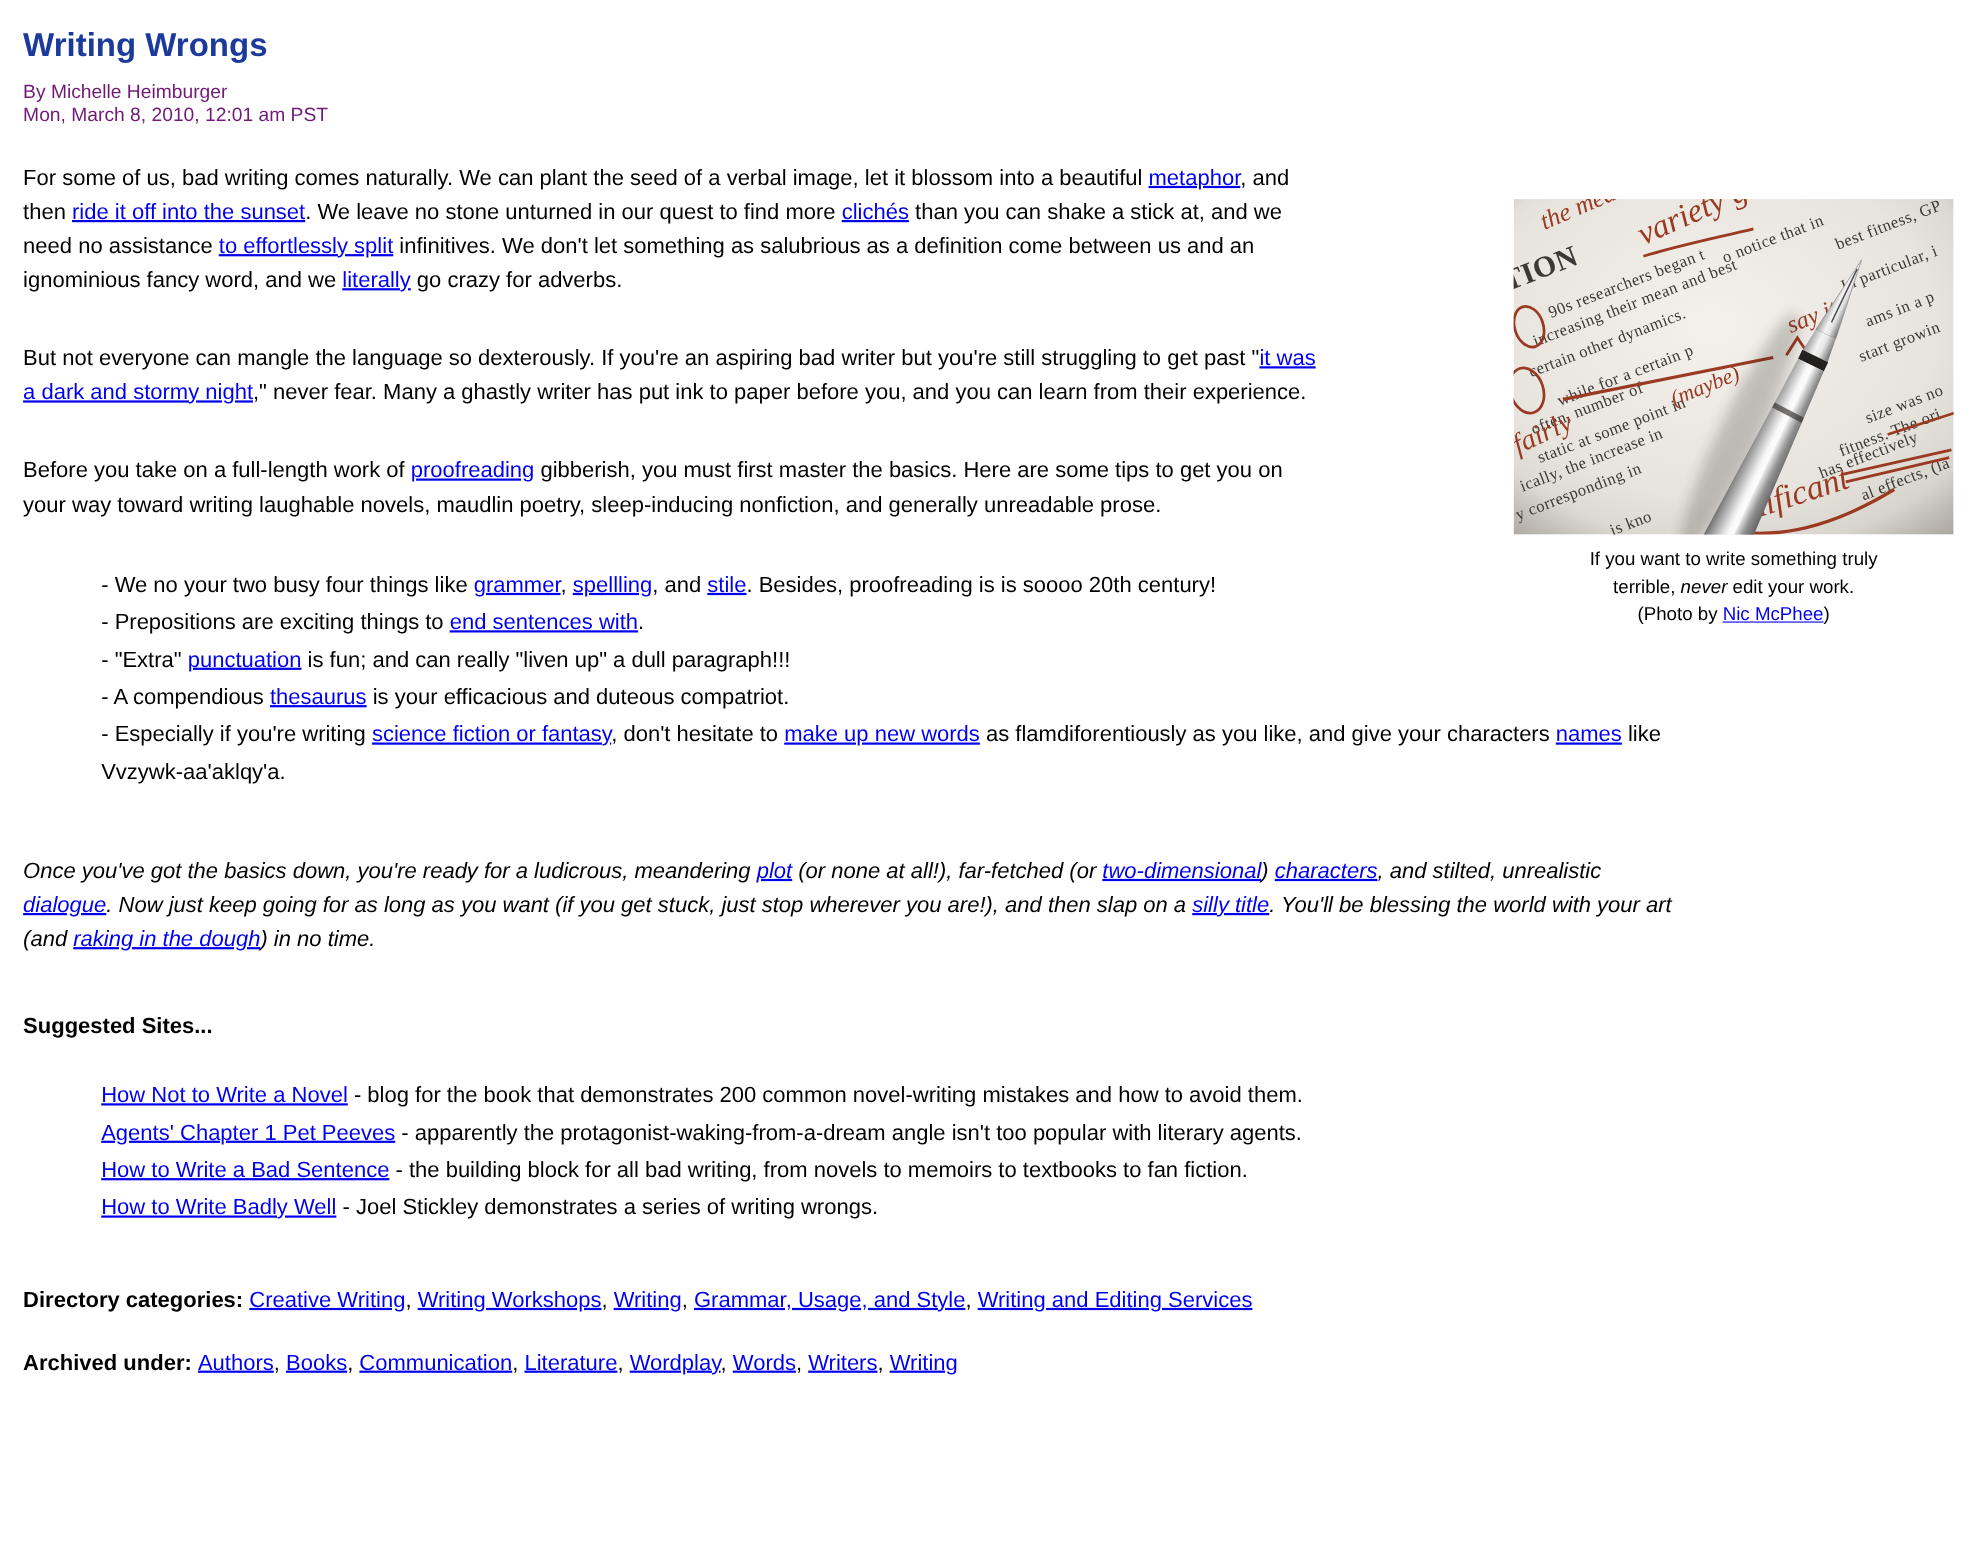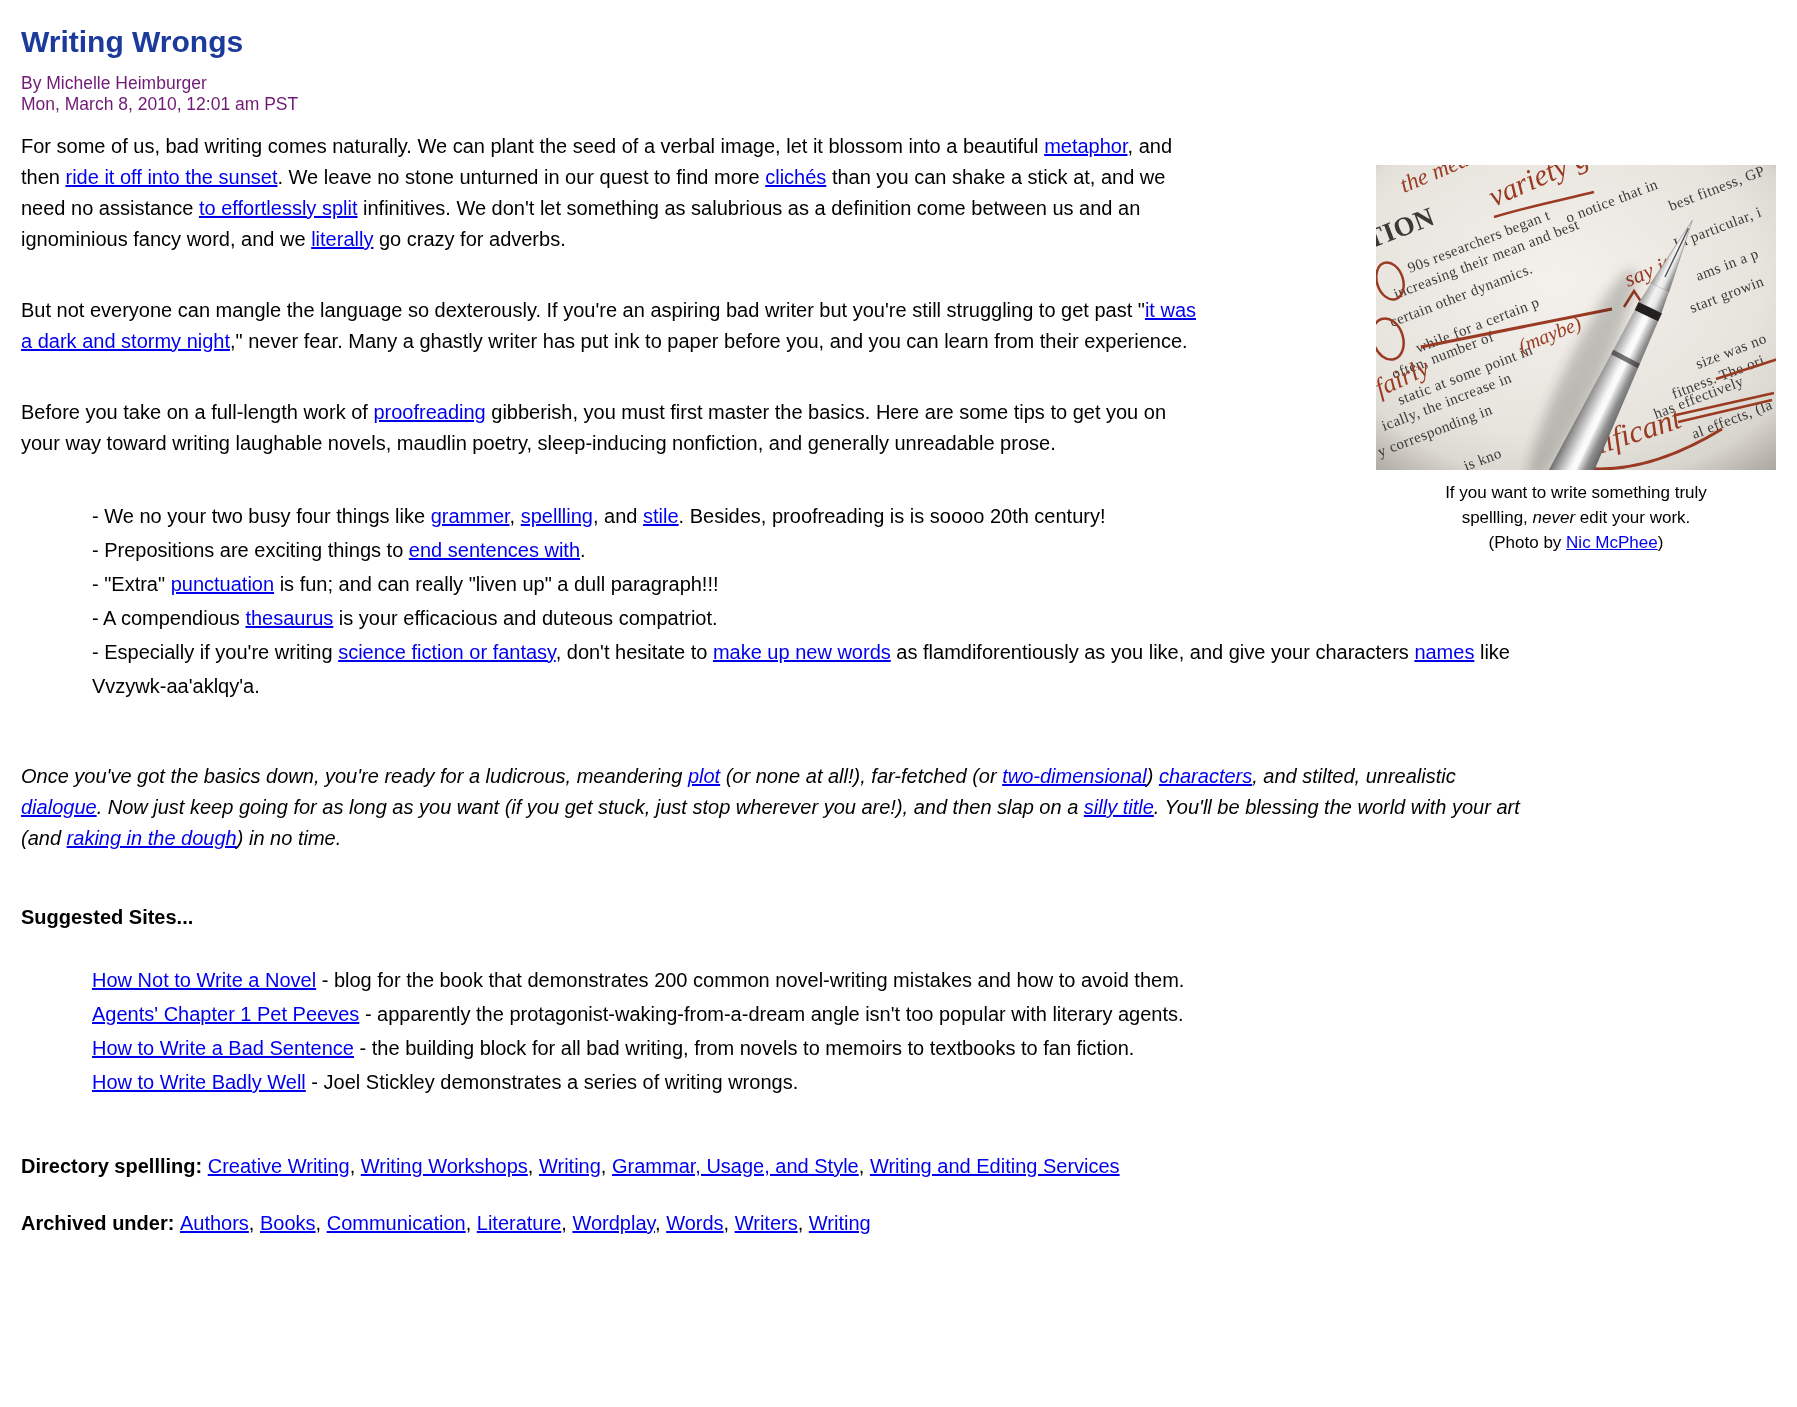--- a/index.html
+++ b/index.html
@@ -3,21 +3,21 @@
 <meta charset="utf-8">
 <title>Writing Wrongs</title>
 <style>
   html,body{margin:0;padding:0;background:#ffffff;}
   body{width:1797px;height:1407px;overflow:hidden;font-family:"Liberation Sans",sans-serif;color:#000;}
   .page{padding:23px 21px 0 21px;}
   h1{font-size:30px;font-weight:bold;color:#1b3a9b;margin:2px 0 14px 0;line-height:34px;}
   .byline{font-size:17.5px;line-height:21px;color:#701a75;}
   .article{font-size:20px;line-height:31px;}
   .article p{margin:40px 0;}
-  p.first{margin-top:16px;}
+  p.first{margin-top:32px;}
   figure.photo{float:right;width:400px;margin:34px 0 18px 170px;padding:0;}
   figure.photo svg{display:block;width:400px;height:305px;}
   figcaption{font-size:17px;line-height:25px;text-align:center;margin-top:10px;color:#000;}
   .tips{margin:40px 0 0 71px;line-height:34px;max-width:1470px;}
   .below{max-width:1520px;}
   .article p.below{margin:58px 0 36px 0;font-style:italic;}
   .article p.suggested-heading{font-weight:bold;margin:48px 0 0 0;}
   .sites{margin:30px 0 0 71px;line-height:34px;}
   .article p.cats{margin:52px 0 0 0;}
   .article p.archived{margin:26px 0 0 0;}
@@ -120,21 +120,21 @@
           <line x1="0" y1="6" x2="0" y2="60" stroke="#4a4a4a" stroke-width="1.3"></line>
           <polygon points="-10,72 10,72 12.5,94 -12.5,94" fill="url(#gNib)"></polygon>
           <rect x="-13" y="94" width="26" height="9" fill="#23211f"></rect>
           <path d="M -13,103 L 13,103 L 23,330 L -23,330 Z" fill="url(#gBarrel)"></path>
           <path d="M -3,103 L 2,103 L 5,330 L -2,330 Z" fill="#ffffff" opacity="0.5"></path>
           <path d="M -15,148 L 15,149 L 15,154 L -15,153 Z" fill="#2e2c2a" opacity="0.65"></path>
         </g>
       </svg>
       <figcaption>
         <div><span>If you want to write something truly</span></div>
-        <div><span>spellling, </span><span class="i">never</span><span> edit your work.</span></div>
+        <div><span>terrible, </span><span class="i">never</span><span> edit your work.</span></div>
         <div><span>(Photo by </span><a href="#" class="lnk">Nic McPhee</a><span>)</span></div>
       </figcaption>
     </figure>
 
     <p class="first"><span>For some of us, bad writing comes naturally. We can plant the seed of a verbal image, let it blossom into a beautiful </span><a href="#" class="lnk">metaphor</a><span>, and then </span><a href="#" class="lnk">ride it off into the sunset</a><span>. We leave no stone unturned in our quest to find more </span><a href="#" class="lnk">clichés</a><span> than you can shake a stick at, and we need no assistance </span><a href="#" class="lnk">to effortlessly split</a><span> infinitives. We don't let something as salubrious as a definition come between us and an ignominious fancy word, and we </span><a href="#" class="lnk">literally</a><span> go crazy for adverbs.</span></p>
     <p><span>But not everyone can mangle the language so dexterously. If you're an aspiring bad writer but you're still struggling to get past "</span><a href="#" class="lnk">it was a dark and stormy night</a><span>," never fear. Many a ghastly writer has put ink to paper before you, and you can learn from their experience.</span></p>
     <p><span>Before you take on a full-length work of </span><a href="#" class="lnk">proofreading</a><span> gibberish, you must first master the basics. Here are some tips to get you on your way toward writing laughable novels, maudlin poetry, sleep-inducing nonfiction, and generally unreadable prose.</span></p>
 
     <div class="tips">
       <div><span>- We no your two busy four things like </span><a href="#" class="lnk">grammer</a><span>, </span><a href="#" class="lnk">spellling</a><span>, and </span><a href="#" class="lnk">stile</a><span>. Besides, proofreading is is soooo 20th century!</span></div>
@@ -148,17 +148,17 @@
 
     <p class="suggested-heading">Suggested Sites...</p>
 
     <div class="sites">
       <div><a href="#" class="lnk">How Not to Write a Novel</a><span> - blog for the book that demonstrates 200 common novel-writing mistakes and how to avoid them.</span></div>
       <div><a href="#" class="lnk">Agents' Chapter 1 Pet Peeves</a><span> - apparently the protagonist-waking-from-a-dream angle isn't too popular with literary agents.</span></div>
       <div><a href="#" class="lnk">How to Write a Bad Sentence</a><span> - the building block for all bad writing, from novels to memoirs to textbooks to fan fiction.</span></div>
       <div><a href="#" class="lnk">How to Write Badly Well</a><span> - Joel Stickley demonstrates a series of writing wrongs.</span></div>
     </div>
 
-    <p class="cats"><span class="b">Directory spellling: </span><a href="#" class="lnk">Creative Writing</a><span>, </span><a href="#" class="lnk">Writing Workshops</a><span>, </span><a href="#" class="lnk">Writing</a><span>, </span><a href="#" class="lnk">Grammar, Usage, and Style</a><span>, </span><a href="#" class="lnk">Writing and Editing Services</a></p>
+    <p class="cats"><span class="b">Directory categories: </span><a href="#" class="lnk">Creative Writing</a><span>, </span><a href="#" class="lnk">Writing Workshops</a><span>, </span><a href="#" class="lnk">Writing</a><span>, </span><a href="#" class="lnk">Grammar, Usage, and Style</a><span>, </span><a href="#" class="lnk">Writing and Editing Services</a></p>
     <p class="cats archived"><span class="b">Archived under: </span><a href="#" class="lnk">Authors</a><span>, </span><a href="#" class="lnk">Books</a><span>, </span><a href="#" class="lnk">Communication</a><span>, </span><a href="#" class="lnk">Literature</a><span>, </span><a href="#" class="lnk">Wordplay</a><span>, </span><a href="#" class="lnk">Words</a><span>, </span><a href="#" class="lnk">Writers</a><span>, </span><a href="#" class="lnk">Writing</a></p>
 
   </div>
 </div>
 
 </body></html>

